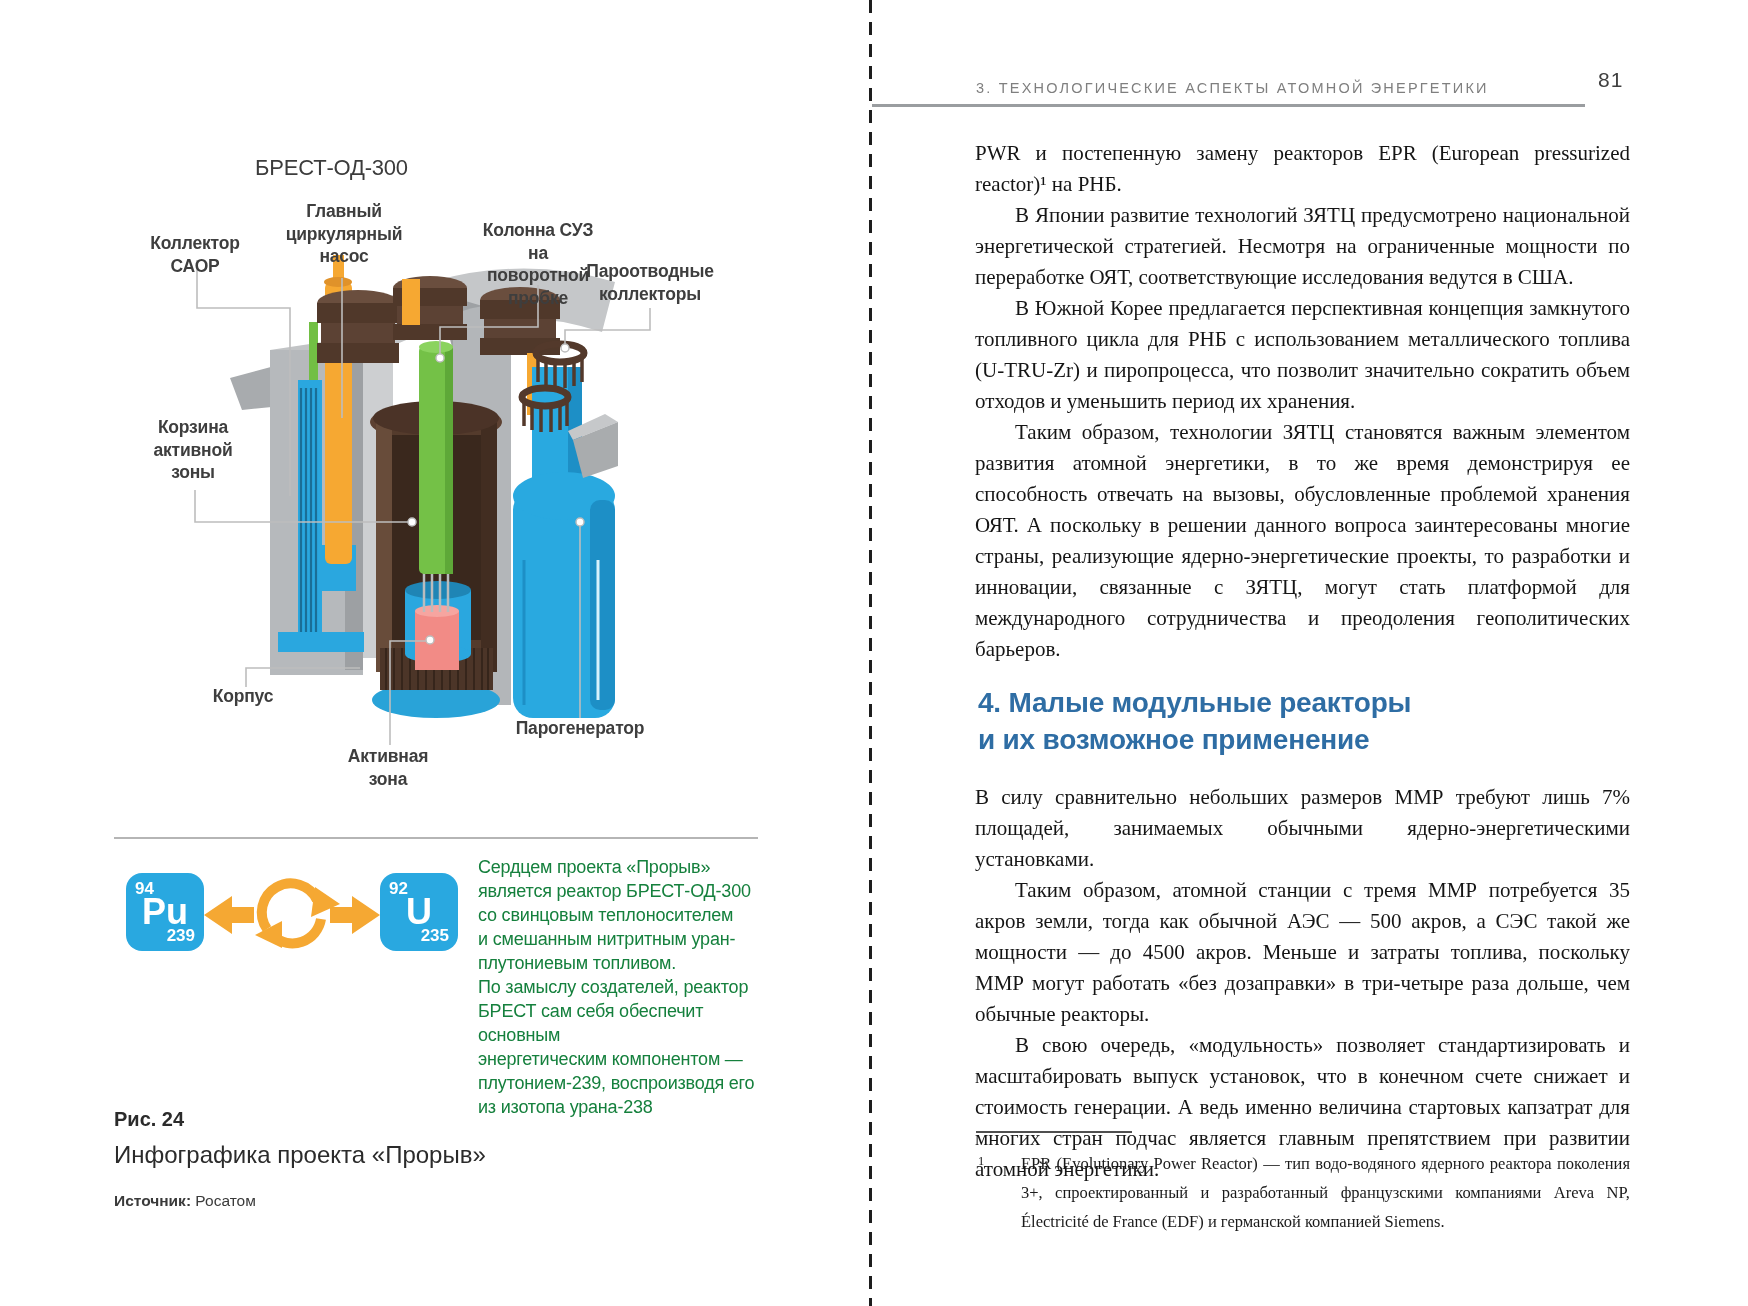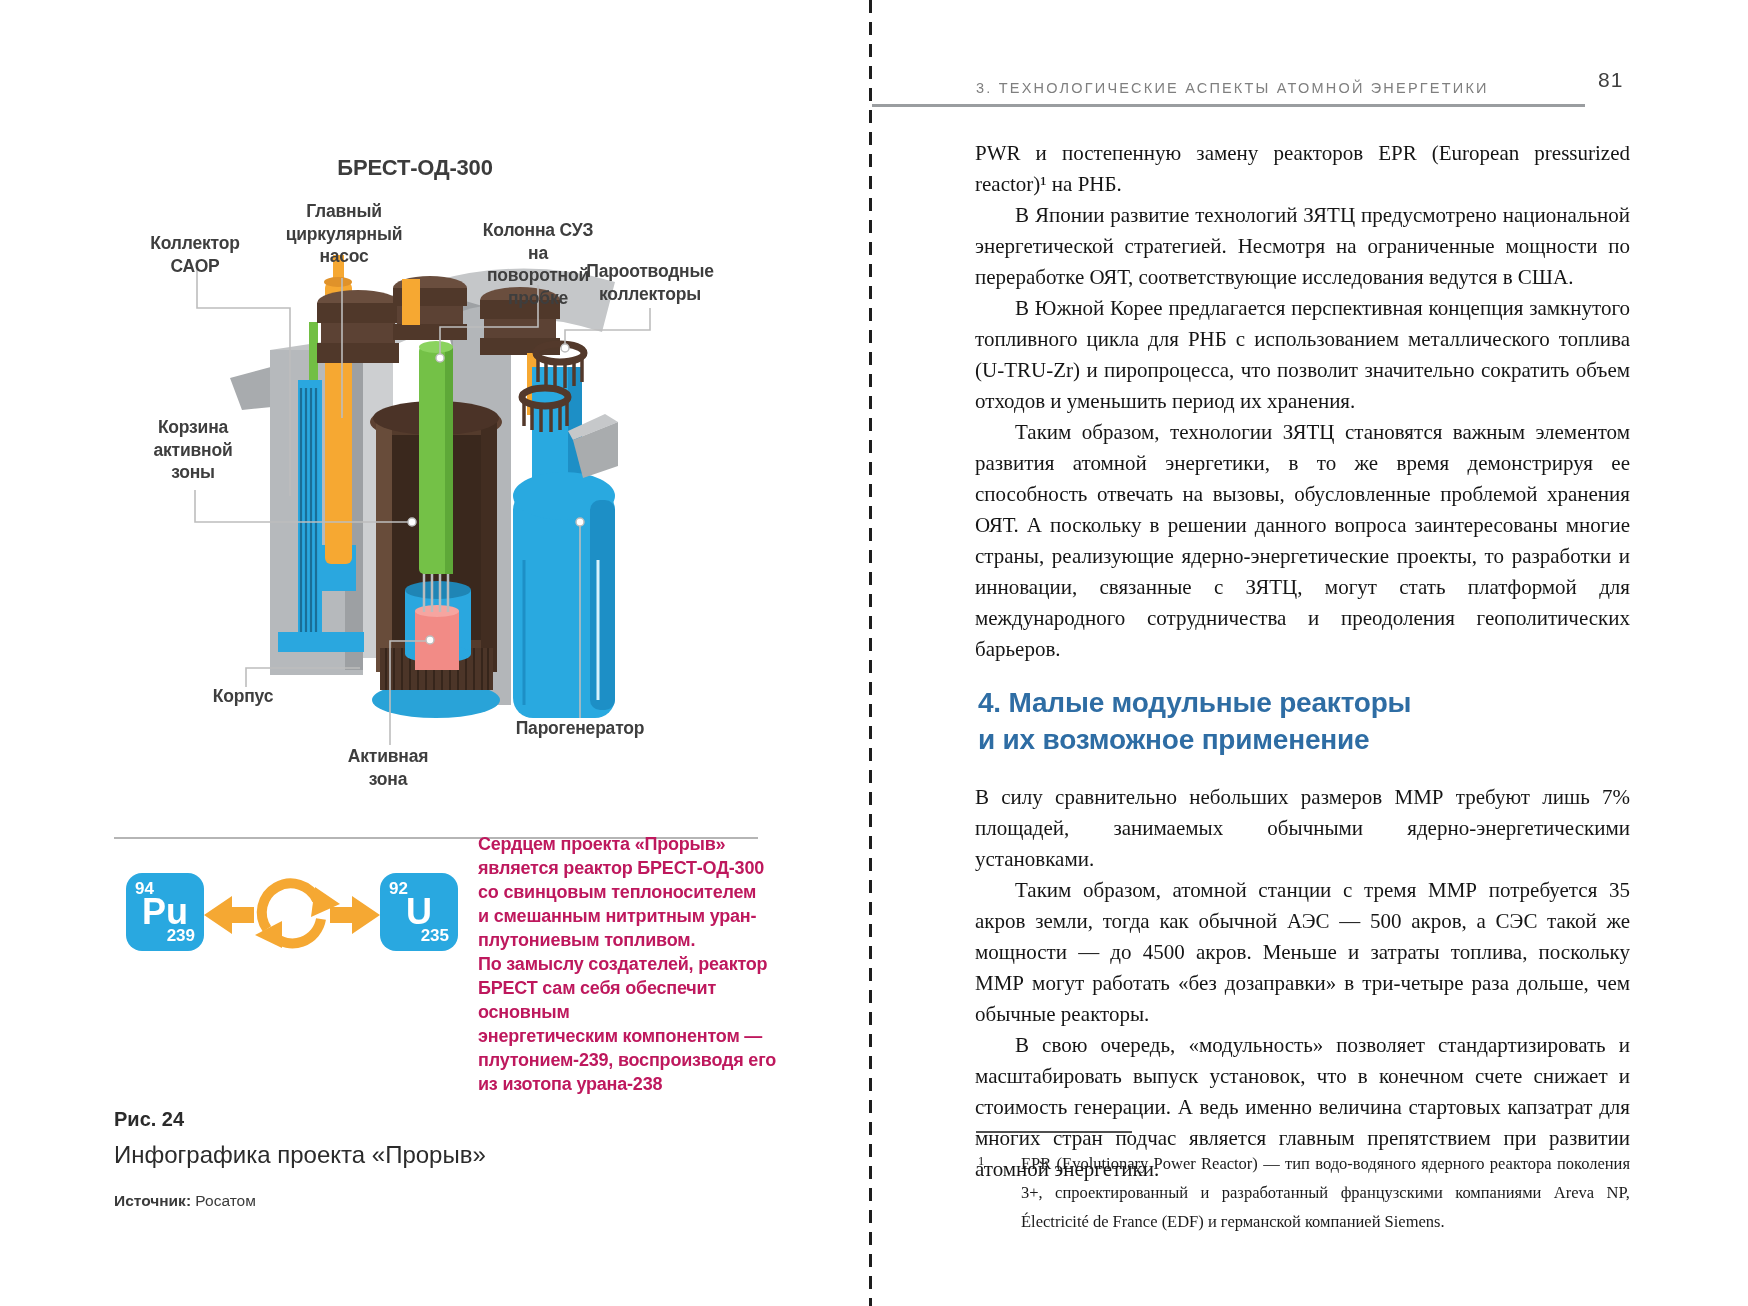--- a/index.html
+++ b/index.html
@@ -10,21 +10,21 @@
     color:#1c1c1c;
   }
   
   .spine {
     position:absolute; left:869px; top:0; width:3px; height:1306px;
     background:repeating-linear-gradient(to bottom,#1d1d1d 0 13px, transparent 13px 22px);
   }
   
   .figure-title {
     position:absolute; left:255px; top:155px; width:320px;
-    text-align:center; font-size:22px; font-weight:700; color:#3c3c3c;
+    font-size:22px; font-weight:400; color:#3c3c3c;
     letter-spacing:-0.2px;
   }
   .diagram-svg { position:absolute; left:90px; top:160px; width:690px; height:600px; }
   .dlabel {
     position:absolute; font-size:17.5px; line-height:22.5px; font-weight:700;
     color:#3e3e3e; text-align:center; letter-spacing:-0.2px;
   }
   .dl-0 { left:135px; top:232px; width:120px; }
   .dl-1 { left:282px; top:200px; width:124px;text-align:center; }
   .dl-2 { left:476px; top:219px; width:124px; }
@@ -38,22 +38,22 @@
   .elembox {
     position:absolute; width:78px; height:78px; top:873px;
     background:#29A8E0; border-radius:16px; color:#fff;
   }
   .eb-pu { left:126px; } .eb-u { left:380px; }
   .eb-num  { position:absolute; left:9px; top:6px; font-size:17px; font-weight:700; }
   .eb-sym  { position:absolute; left:0; right:0; top:18px; text-align:center; font-size:36px; font-weight:700; }
   .eb-mass { position:absolute; right:9px; bottom:5px; font-size:17px; font-weight:700; }
   .recycle-svg { position:absolute; left:202px; top:869px; width:180px; height:92px; }
   .info-desc {
-    position:absolute; left:478px; top:832px; width:300px;
-    font-size:18px; line-height:24px; font-weight:700; color:#be185d;
+    position:absolute; left:478px; top:855px; width:300px;
+    font-size:18px; line-height:24px; font-weight:400; color:#15803d;
     white-space:pre-line; letter-spacing:-0.2px;
   }
   .cap-num   { position:absolute; left:114px; top:1108px; font-size:20px; font-weight:700; color:#2b2b2b; }
   .cap-title { position:absolute; left:114px; top:1141px; font-size:24px; color:#2b2b2b; }
   .cap-src   { position:absolute; left:114px; top:1192px; font-size:15.5px; color:#3a3a3a; }
   .cap-src .lab { font-weight:700; }
 
   
   .run-header {
     position:absolute; left:976px; top:80px; width:650px;

